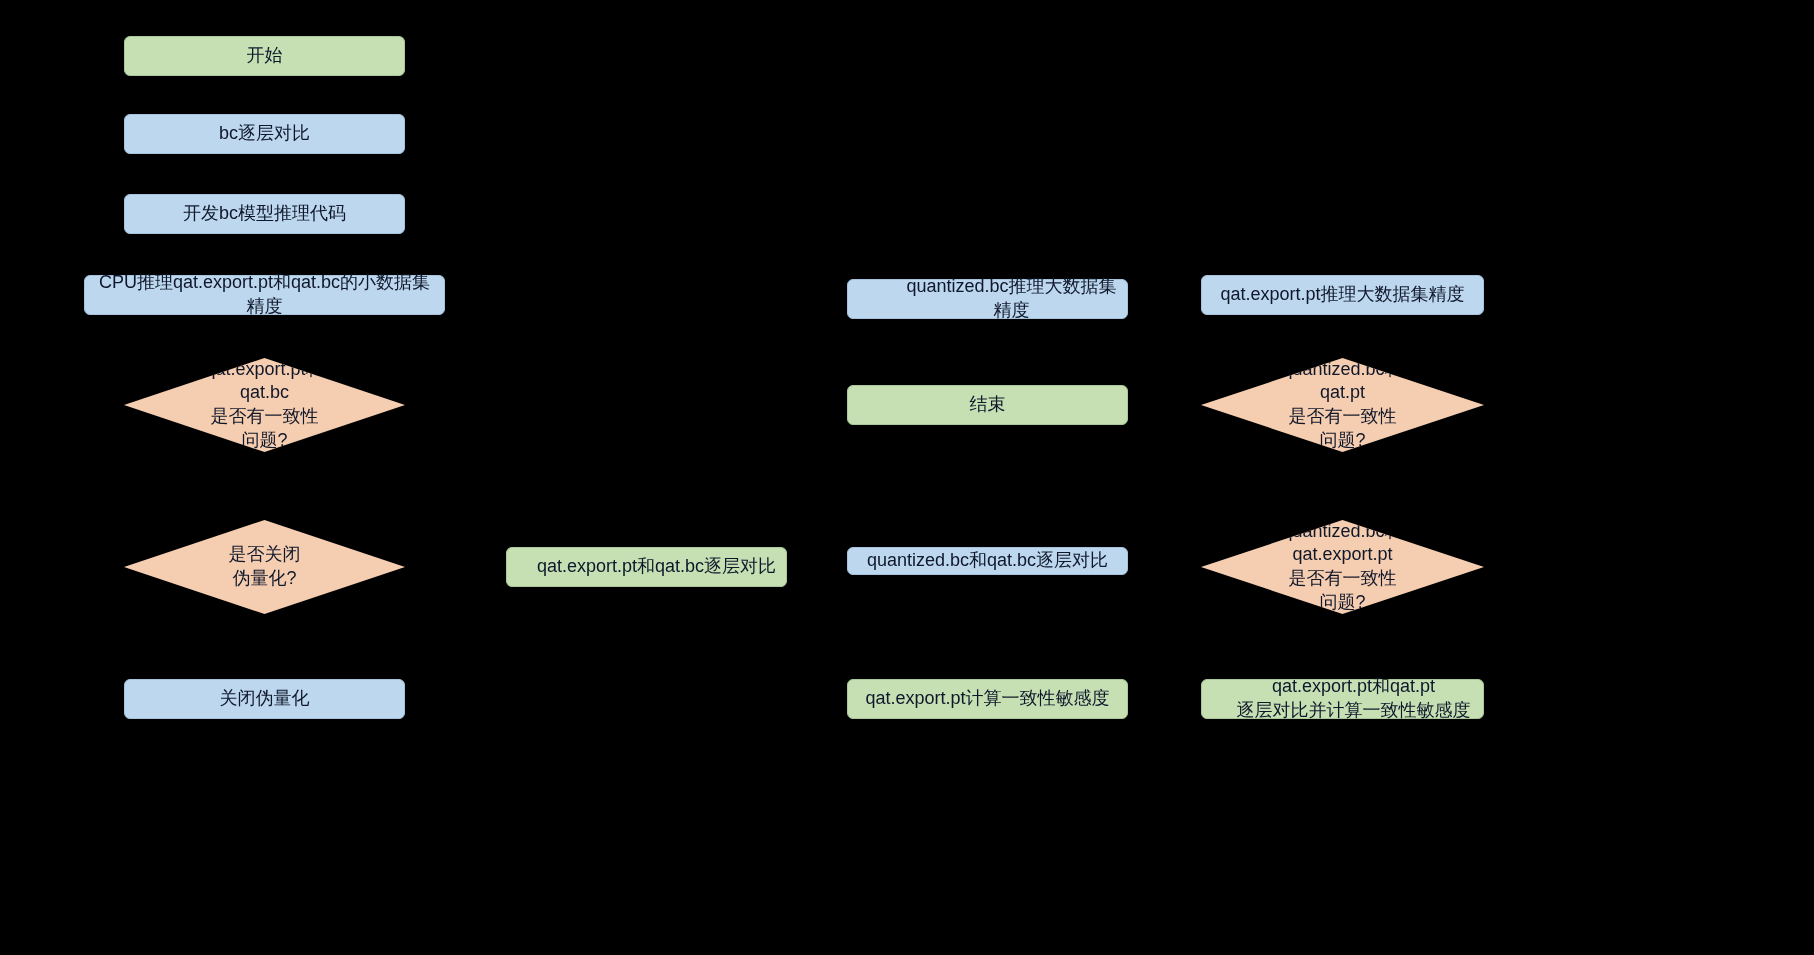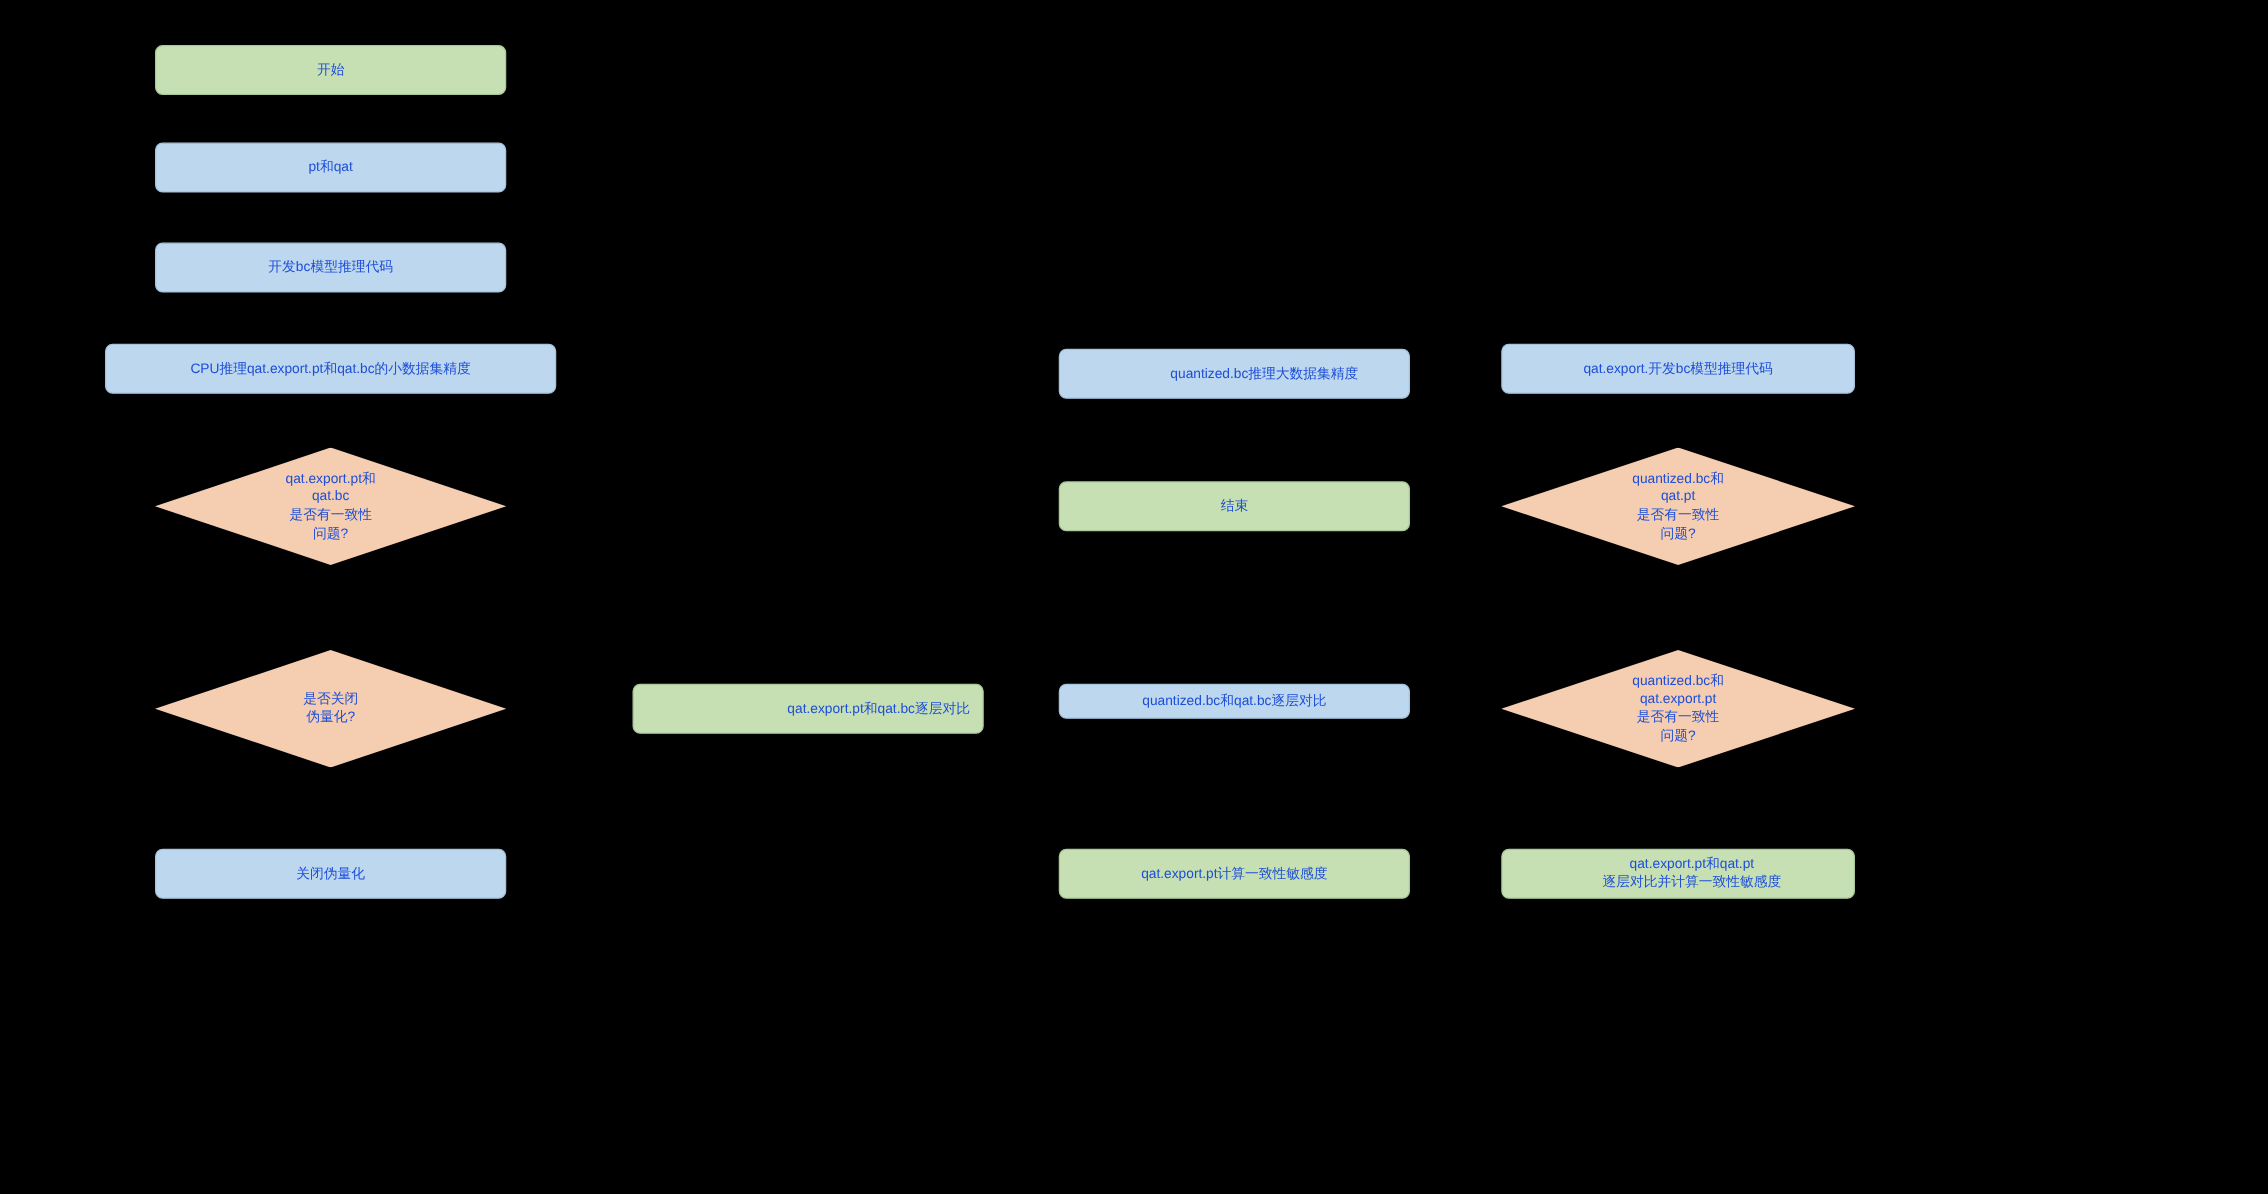--- a/index.html
+++ b/index.html
@@ -17,22 +17,22 @@
     background: #000000;
     overflow: hidden;
   }
   .node {
     position: absolute;
     box-sizing: border-box;
     display: flex;
     align-items: center;
     justify-content: center;
     text-align: center;
-    color: #1d4ed8;
-    font-size: 11px;
+    color: #0f172a;
+    font-size: 18px;
     line-height: 1.32;
     white-space: pre-line;
     user-select: none;
   }
   
   .box {
     border-radius: 6px;
     border: 1px solid rgba(0,0,0,0.22);
   }
   .box.green {
@@ -54,36 +54,36 @@
   }
   .box .blabel {
     padding: 0 10px;
   }
 </style>
 </head>
 <body>
 
 <div id="canvas">
     <div class="node box green" style="left: 124px; top: 36px; width: 281px; height: 40px;"><span class="blabel">开始</span></div>
-    <div class="node box blue" style="left: 124px; top: 114px; width: 281px; height: 40px;"><span class="blabel">pt和qat</span></div>
+    <div class="node box blue" style="left: 124px; top: 114px; width: 281px; height: 40px;"><span class="blabel">bc逐层对比</span></div>
     <div class="node box blue" style="left: 124px; top: 194px; width: 281px; height: 40px; text-align: right;"><span class="blabel">开发bc模型推理代码</span></div>
     <div class="node box blue" style="left: 84px; top: 275px; width: 361px; height: 40px;"><span class="blabel">CPU推理qat.export.pt和qat.bc的小数据集精度</span></div>
     <div class="node diamond" style="left: 124px; top: 358px; width: 281px; height: 94px;"><span class="dlabel">qat.export.pt和
 qat.bc
 是否有一致性
 问题?</span></div>
     <div class="node diamond" style="left: 124px; top: 520px; width: 281px; height: 94px;"><span class="dlabel">是否关闭
 伪量化?</span></div>
     <div class="node box blue" style="left: 124px; top: 679px; width: 281px; height: 40px;"><span class="blabel">关闭伪量化</span></div>
     <div class="node box green" style="left: 506px; top: 547px; width: 281px; height: 40px; justify-content: flex-end;"><span class="blabel">qat.export.pt和qat.bc逐层对比</span></div>
     <div class="node box blue" style="left: 847px; top: 279px; width: 281px; height: 40px; padding-left: 48px;"><span class="blabel">quantized.bc推理大数据集精度</span></div>
     <div class="node box green" style="left: 847px; top: 385px; width: 281px; height: 40px;"><span class="blabel">结束</span></div>
     <div class="node box blue" style="left: 847px; top: 547px; width: 281px; height: 28px;"><span class="blabel">quantized.bc和qat.bc逐层对比</span></div>
     <div class="node box green" style="left: 847px; top: 679px; width: 281px; height: 40px; align-items: center;"><span class="blabel">qat.export.pt计算一致性敏感度</span></div>
-    <div class="node box blue" style="left: 1201px; top: 275px; width: 283px; height: 40px;"><span class="blabel">qat.export.开发bc模型推理代码</span></div>
+    <div class="node box blue" style="left: 1201px; top: 275px; width: 283px; height: 40px;"><span class="blabel">qat.export.pt推理大数据集精度</span></div>
     <div class="node diamond" style="left: 1201px; top: 358px; width: 283px; height: 94px;"><span class="dlabel">quantized.bc和
 qat.pt
 是否有一致性
 问题?</span></div>
     <div class="node diamond" style="left: 1201px; top: 520px; width: 283px; height: 94px;"><span class="dlabel">quantized.bc和
 qat.export.pt
 是否有一致性
 问题?</span></div>
     <div class="node box green" style="left: 1201px; top: 679px; width: 283px; height: 40px; padding-left: 22px;"><span class="blabel">qat.export.pt和qat.pt
 逐层对比并计算一致性敏感度</span></div>

